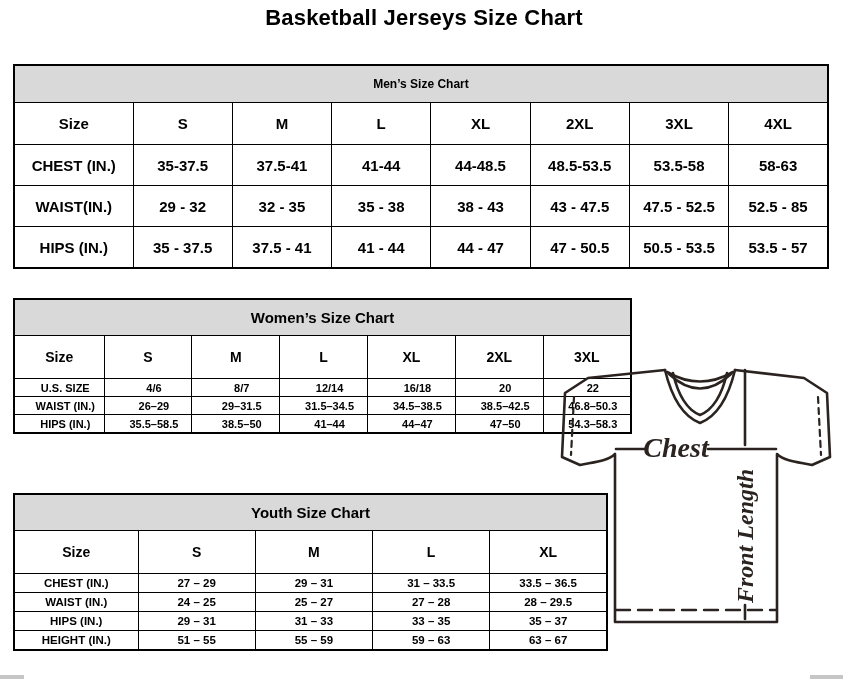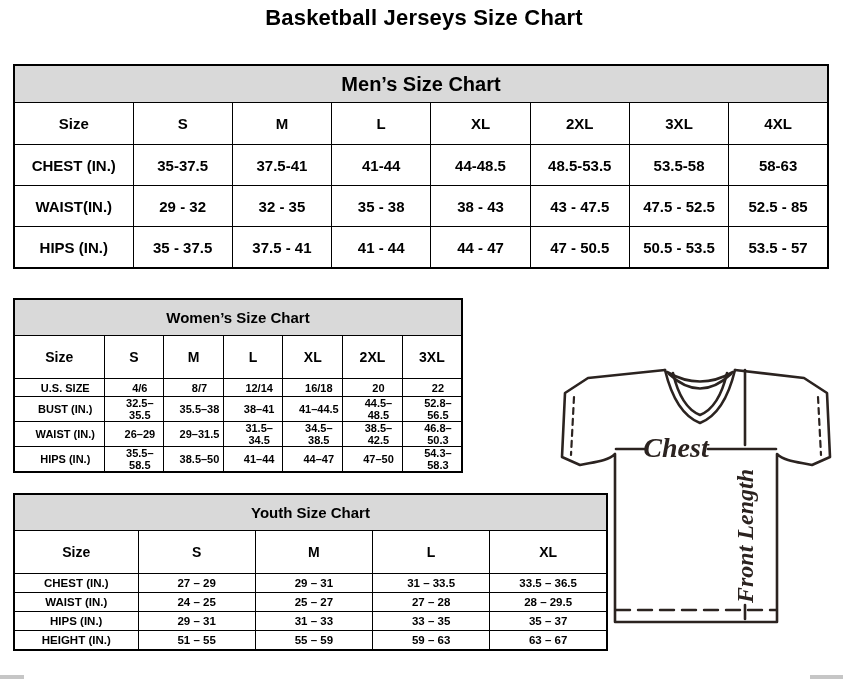--- a/index.html
+++ b/index.html
@@ -6,35 +6,35 @@
   body{
     width:843px;height:679px;background:#ffffff;position:relative;overflow:hidden;
     font-family:"Liberation Sans",sans-serif;color:#000;
   }
   .page-title{
     position:absolute;top:5px;left:16px;width:816px;text-align:center;
     font-size:22px;font-weight:bold;letter-spacing:0.2px;
   }
   .tbl-host{position:absolute;}
   #men-table{left:13px;top:64px;width:816px;}
-  #women-table{left:13px;top:298px;width:450px;border-radius:31px;}
+  #women-table{left:13px;top:298px;width:619px;border-radius:31px;}
   #youth-table{left:13px;top:493px;width:595px;}
   table.sizetable{
     border-collapse:collapse;width:100%;table-layout:fixed;
     border:2px solid #000;
   }
   .sizetable td{
     border:1.5px solid #000;text-align:center;vertical-align:middle;
     font-weight:bold;padding:0;
   }
   .sizetable .band{background:#d9d9d9;}
   [data-table="men"] col.c0{width:119px;}
   [data-table="women"] col.c0{width:90px;}
   [data-table="youth"] col.c0{width:124px;}
-  [data-table="men"] .band{height:36px;font-size:20px;}
+  [data-table="men"] .band{height:36px;font-size:12px;}
   [data-table="men"] .sizerow td{height:41px;font-size:15px;}
   [data-table="men"] .datarow td{height:40px;font-size:15px;}
   [data-table="women"] .band{height:35px;font-size:15px;}
   [data-table="women"] .sizerow td{height:42px;font-size:14px;}
   [data-table="women"] .datarow td{height:17px;font-size:11px;padding-left:12px;}
   [data-table="youth"] .band{height:35px;font-size:15px;}
   [data-table="youth"] .sizerow td{height:42px;font-size:14px;}
   [data-table="youth"] .datarow td{height:18px;font-size:11.5px;}
   #jersey{position:absolute;left:556px;top:361px;width:284px;height:266px;}
   #jersey .meas-text{
@@ -136,29 +136,20 @@
         <tr class="datarow">
           <td class="rowlabel">U.S. SIZE</td>
           <td class="val">4/6</td>
           <td class="val">8/7</td>
           <td class="val">12/14</td>
           <td class="val">16/18</td>
           <td class="val">20</td>
           <td class="val">22</td>
         </tr>
         <tr class="datarow">
-          <td class="rowlabel">BUST (IN.)</td>
-          <td class="val">32.5–35.5</td>
-          <td class="val">35.5–38</td>
-          <td class="val">38–41</td>
-          <td class="val">41–44.5</td>
-          <td class="val">44.5–48.5</td>
-          <td class="val">52.8–56.5</td>
-        </tr>
-        <tr class="datarow">
           <td class="rowlabel">WAIST (IN.)</td>
           <td class="val">26–29</td>
           <td class="val">29–31.5</td>
           <td class="val">31.5–34.5</td>
           <td class="val">34.5–38.5</td>
           <td class="val">38.5–42.5</td>
           <td class="val">46.8–50.3</td>
         </tr>
         <tr class="datarow">
           <td class="rowlabel">HIPS (IN.)</td>

